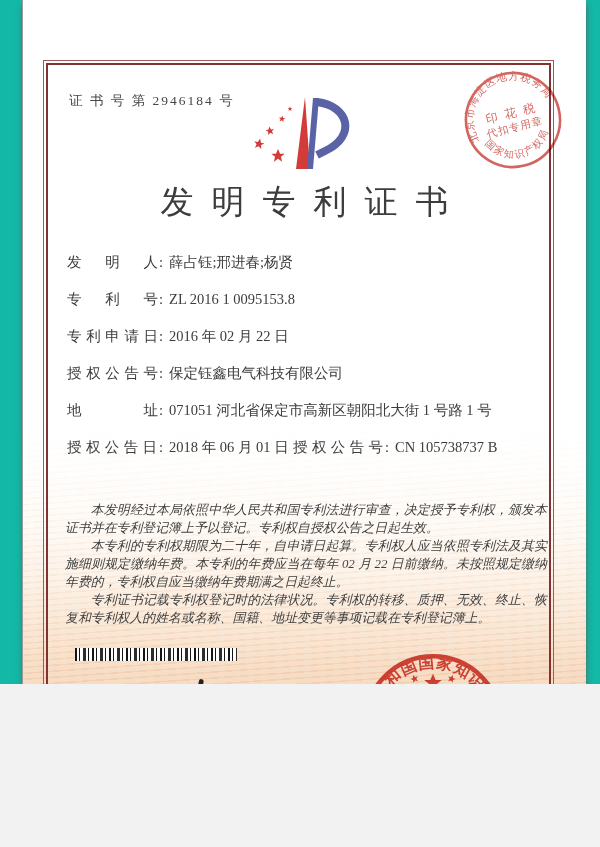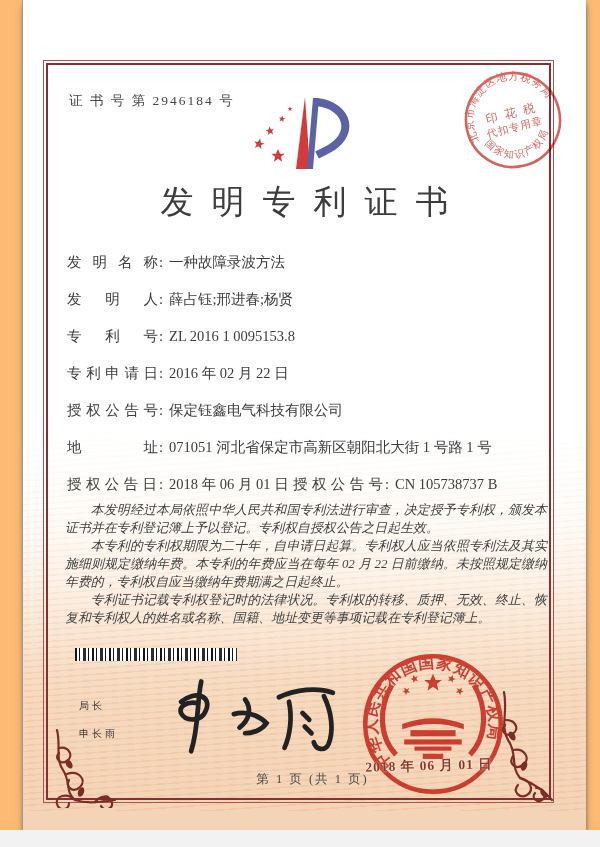--- a/index.html
+++ b/index.html
@@ -1,17 +1,17 @@
 <!DOCTYPE html>
 <html><head>
 <meta charset="utf-8">
 <style>
   * { margin:0; padding:0; box-sizing:border-box; }
   html,body { width:600px; height:847px; background:#f2f2f2; font-family:"Liberation Serif","DejaVu Serif",serif; }
-  .stage { position:relative; width:600px; height:830px; background:#fdba74; overflow:hidden; }
+  .stage { position:relative; width:600px; height:684px; background:#14b8a6; overflow:hidden; }
 
   
   .paper {
     position:absolute; left:22px; top:0; width:564px; height:833px;
     background:
       linear-gradient(180deg,#ffffff 0%,#ffffff 50%,#fdf4e9 62%,#f9e4cf 74%,#f5d8bd 86%,#f4d3b5 100%);
     border-left:1px solid #9a9a9a;
     box-shadow:0 5px 6px -1px rgba(70,70,70,.65), 3px 0 4px -2px rgba(120,120,120,.5);
   }
   
@@ -94,23 +94,20 @@
       <use href="#st" transform="translate(49,25) scale(3.4) rotate(8)"></use>
       <use href="#st" transform="translate(57,15) scale(2.5)"></use>
       <polygon points="72,3 63,75 77,75" fill="#d33b3b"></polygon>
       <path d="M80,4 L86,4 L80,75 L74,75 Z" fill="#5a63a5"></path>
       <path d="M84,8 C116,12 124,42 92,57 L84,61" fill="none" stroke="#5a63a5" stroke-width="8"></path>
     </svg>
 
     <div class="title">发明专利证书</div>
 
     <div class="fields">
-      <div class="frow">
-        <span class="flabel">发明名称</span><span class="fcolon">:</span><span>一种故障录波方法</span>
-      </div>
       <div class="frow">
         <span class="flabel">发明人</span><span class="fcolon">:</span><span>薛占钰;邢进春;杨贤</span>
       </div>
       <div class="frow">
         <span class="flabel">专利号</span><span class="fcolon">:</span><span>ZL 2016 1 0095153.8</span>
       </div>
       <div class="frow">
         <span class="flabel">专利申请日</span><span class="fcolon">:</span><span>2016 年 02 月 22 日</span>
       </div>
       <div class="frow">

